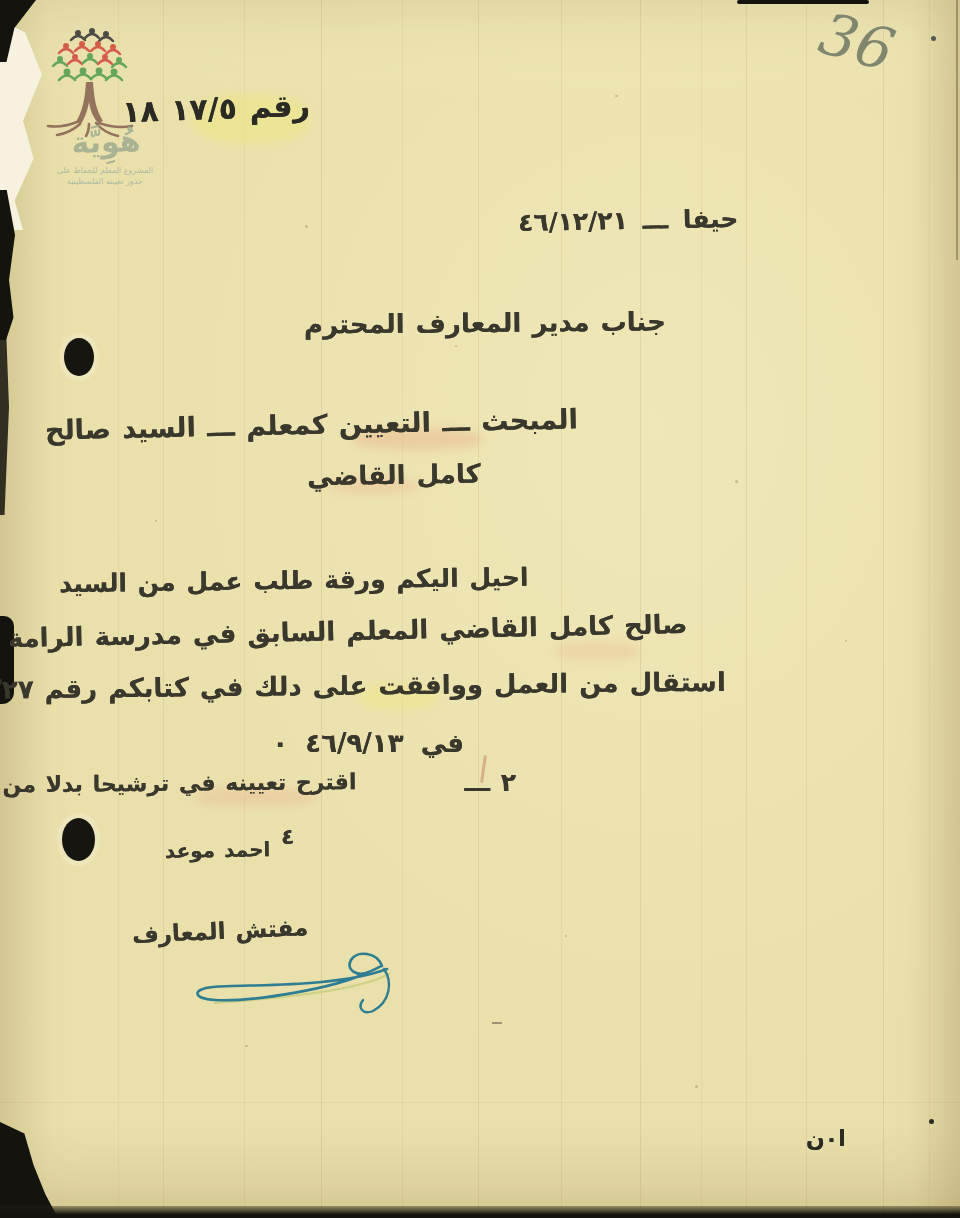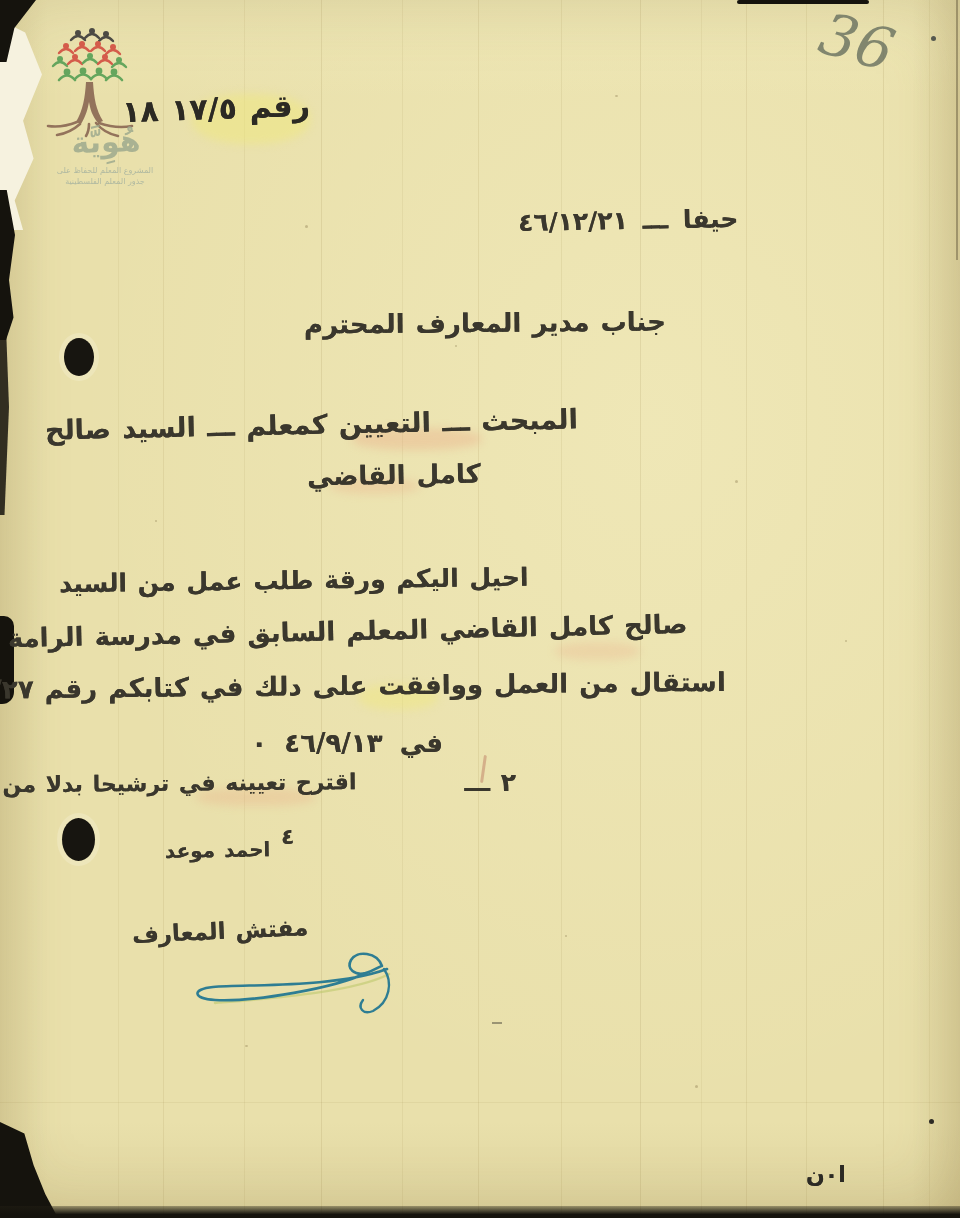--- a/index.html
+++ b/index.html
@@ -159,52 +159,52 @@
         <path d="M37,96 Q22,102 8,100"></path>
         <path d="M40,98 Q30,107 17,109"></path>
         <path d="M59,97 Q76,103 92,100"></path>
         <path d="M56,97 Q64,107 78,110"></path>
         <path d="M49,98 Q49,105 46,110"></path>
       </g>
     </g>
   </svg>
   <div class="wordmark">هُوِيَّة</div>
   <div class="wm-sub" style="top:166px">المشروع المعلم للحفاظ على</div>
-  <div class="wm-sub" style="top:177px">جذور المعلم الفلسطينية</div>
+  <div class="wm-sub" style="top:177px">جذور تعيينه الفلسطينية</div>
 
   <div class="pencil36">36</div>
   <div style="position:absolute;left:931px;top:36px;width:5px;height:5px;border-radius:50%;background:#55584f;"></div>
 
   <div class="hw" style="right:650px;top:92px;font-size:30px;color:#2c2a24;transform:rotate(-2deg);">رقم ١٧/٥ ١٨</div>
 
   <div class="hw" style="right:222px;top:207px;font-size:25px;transform:rotate(-1deg);word-spacing:6px;">حيفا ـــ ٤٦/١٢/٢١</div>
 
   <div class="hw" style="right:294px;top:309px;font-size:26px;transform:rotate(-0.5deg);">جناب مدير المعارف المحترم</div>
 
   <div class="hw" style="right:382px;top:409px;font-size:27px;transform:rotate(-1.2deg);">المبحث ـــ التعيين كمعلم ـــ السيد صالح</div>
   <div class="hw" style="right:479px;top:461px;font-size:26px;transform:rotate(-1deg);">كامل القاضي</div>
 
   <div class="hw" style="right:432px;top:567px;font-size:25px;transform:rotate(-0.8deg);">احيل اليكم ورقة طلب عمل من السيد</div>
   <div class="hw" style="right:272px;top:618px;font-size:26px;transform:rotate(-1.2deg);">صالح كامل القاضي المعلم السابق في مدرسة الرامة والذى</div>
   <div class="hw" style="right:234px;top:672px;font-size:26px;transform:rotate(-0.6deg);">استقال من العمل ووافقت على دلك في كتابكم رقم ٧٧٩٢/٢٧</div>
-  <div class="hw" style="right:517px;top:729px;font-size:26px;word-spacing:8px;">في ٤٦/٩/١٣ ٠</div>
+  <div class="hw" style="right:496px;top:729px;font-size:26px;word-spacing:8px;">في ٤٦/٩/١٣ ٠</div>
 
   <div class="hw" style="right:444px;top:769px;font-size:25px;">٢ ـــ</div>
   <div class="hw" style="right:604px;top:771px;font-size:22px;transform:rotate(-0.5deg);">اقترح تعيينه في ترشيحا بدلا من السيد</div>
   <div class="hw" style="left:281px;top:824px;font-size:22px;">٤</div>
   <div class="hw" style="right:690px;top:839px;font-size:20px;transform:rotate(-1deg);">احمد موعد</div>
   <div style="position:absolute;left:482px;top:755px;width:3px;height:28px;background:rgba(160,60,50,.30);transform:rotate(8deg);border-radius:2px;"></div>
 
   <div class="hw" style="right:652px;top:918px;font-size:23px;transform:rotate(-2.5deg);">مفتش المعارف</div>
   <svg width="215" height="78" viewBox="0 0 215 78" style="position:absolute;left:185px;top:942px;">
     <g fill="none" stroke-linecap="round">
       <path d="M30,61 C90,56 170,50 204,32" stroke="#b9c668" stroke-width="2.4" opacity=".55"></path>
       <path d="M197,24 C192,10 172,8 166,18 C161,27 170,34 181,31 C190,28 195,24 197,24" stroke="#2e7d93" stroke-width="2.6"></path>
       <path d="M181,31 C150,46 70,60 30,58 C8,57 6,47 28,45 C64,42 150,46 202,27" stroke="#2e7d93" stroke-width="2.6"></path>
       <path d="M199,27 C208,40 205,60 188,69 C178,73 172,66 178,58" stroke="#2e7d93" stroke-width="2.4"></path>
     </g>
   </svg>
   <div style="position:absolute;left:492px;top:1022px;width:10px;height:2px;background:rgba(90,85,70,.55);"></div>
 
-  <div class="hw" style="left:806px;top:1126px;font-size:22px;color:#2c2a24;word-spacing:4px;margin-top:36px;">ا٠ن</div>
+  <div class="hw" style="left:806px;top:1126px;font-size:22px;color:#2c2a24;word-spacing:4px;">ا٠ن</div>
   <div style="position:absolute;left:929px;top:1119px;width:5px;height:5px;border-radius:50%;background:#2c2a24;"></div>
 
 </div>
 
 </body></html>

